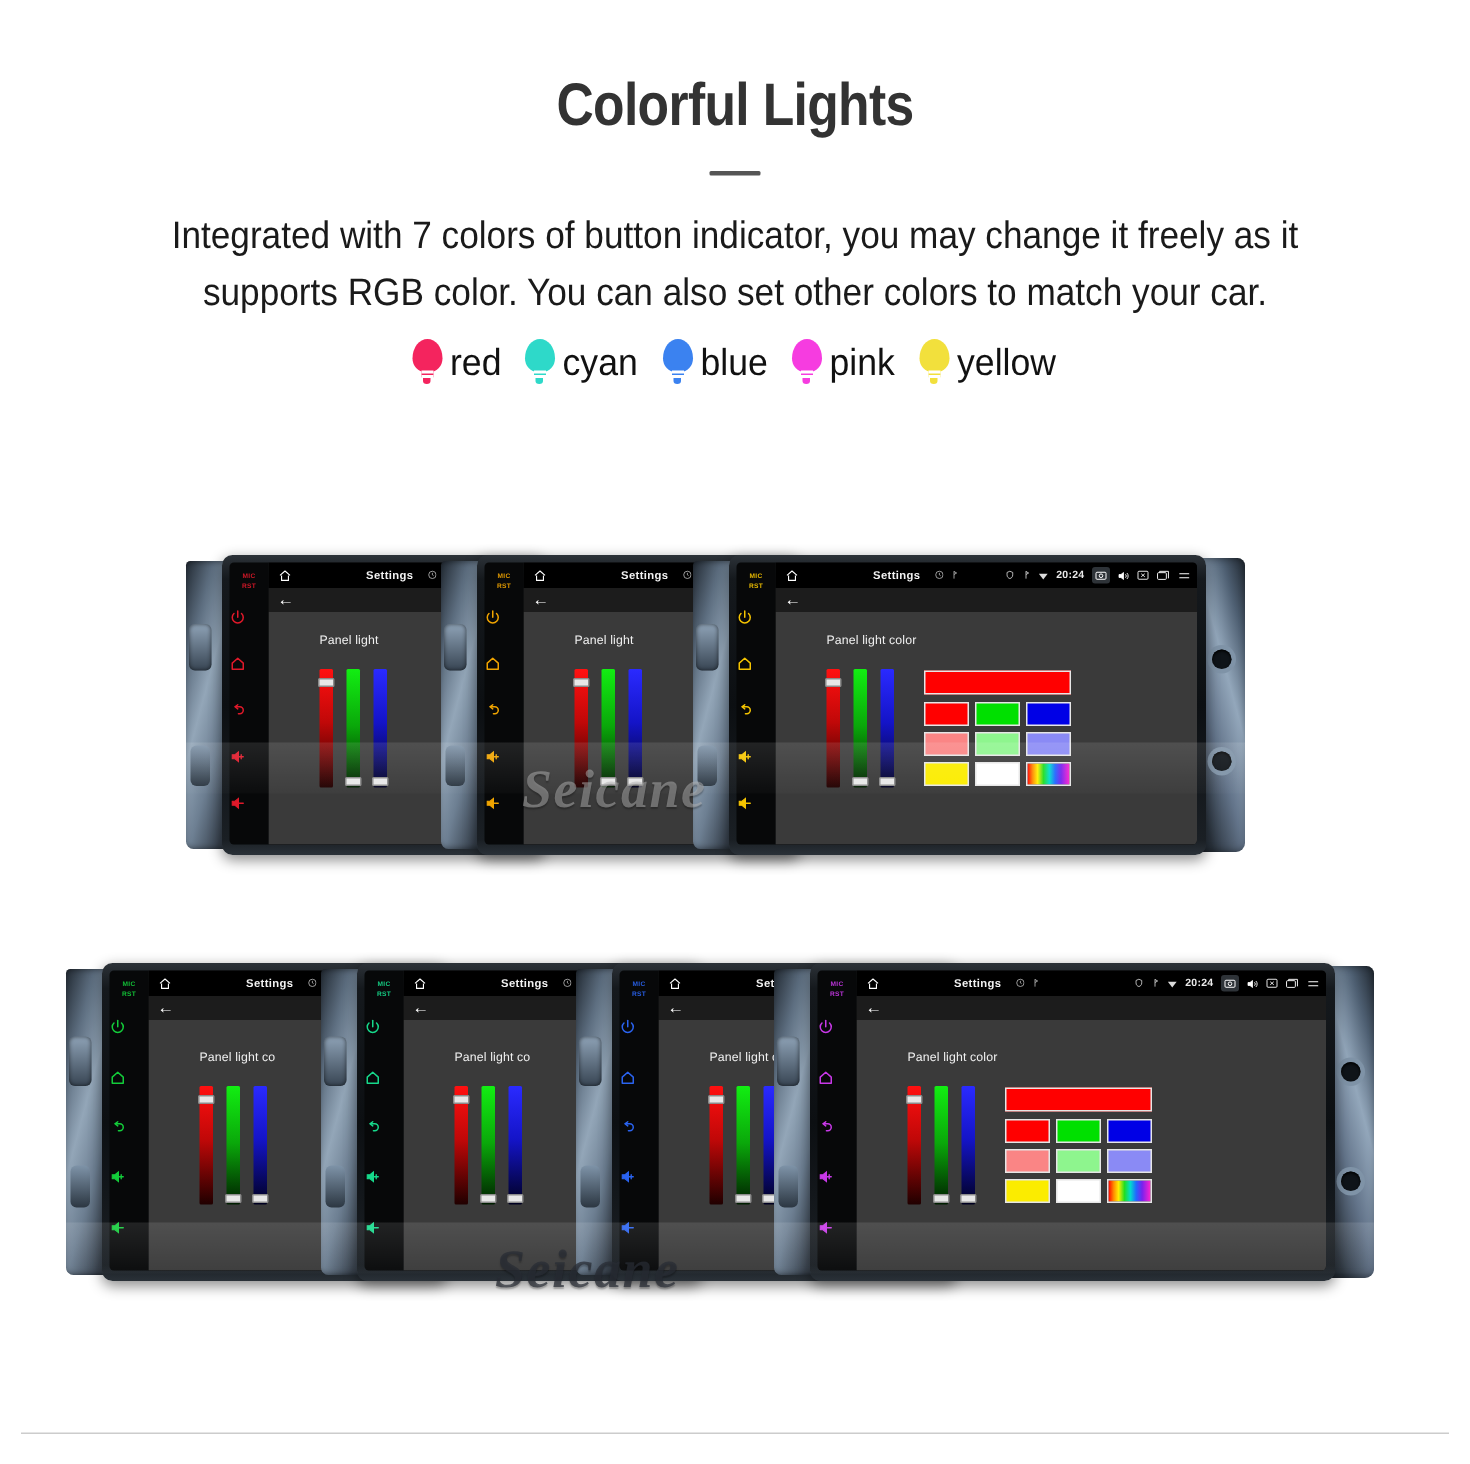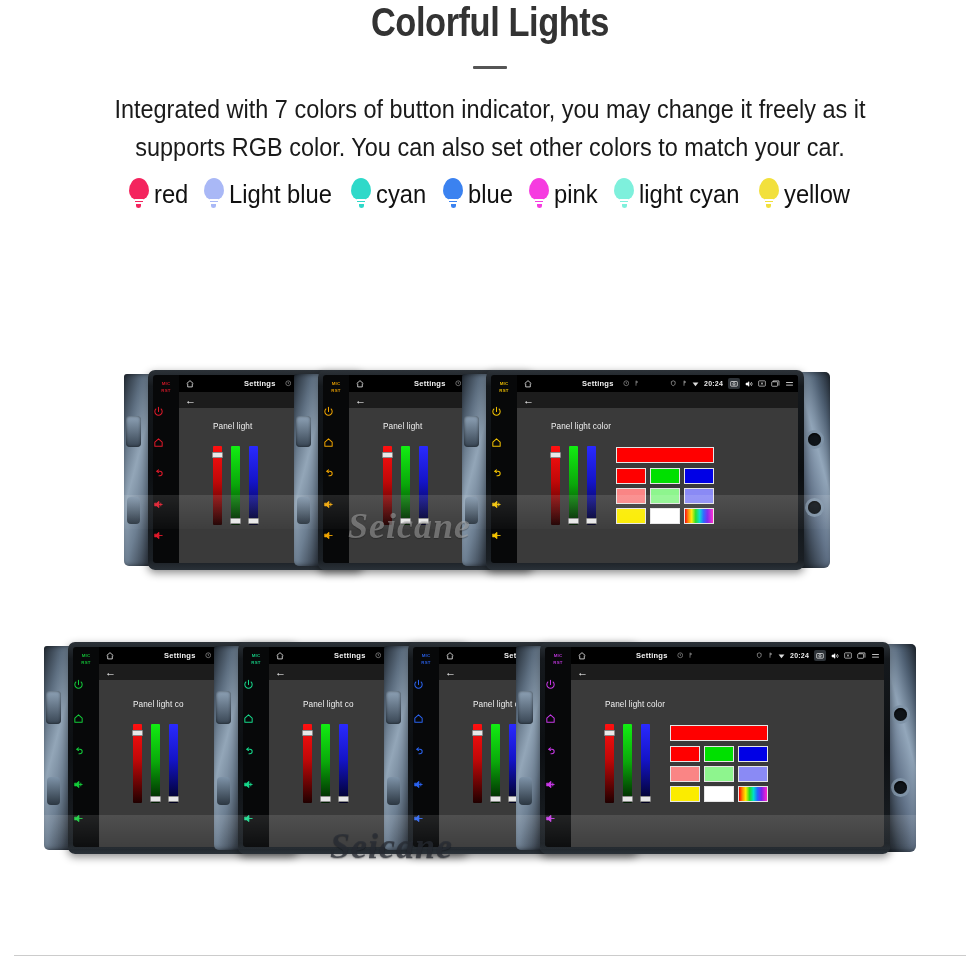--- a/index.html
+++ b/index.html
@@ -13,20 +13,21 @@
     position: relative;
     overflow: hidden;
     font-family: "Liberation Sans", sans-serif;
     -webkit-font-smoothing: antialiased;
   }
 
   
   .page-header {
     width: 100%;
     text-align: center;
+    margin-top: 48px;
   }
   .page-title {
     font-family: "Liberation Sans", sans-serif;
     font-size: 40px;
     font-weight: bold;
     color: #333333;
     letter-spacing: -0.5px;
     line-height: 1.1;
     transform: scaleX(0.86);
   }
@@ -403,30 +404,20 @@
 <div class="bulb-row" id="bulb-row">
     <div class="bulb-item">
       <span class="bulb-icon" style="color: rgb(244, 36, 94);">
         <span class="glass"></span>
         <span class="neck"></span>
         <span class="thread1"></span>
         <span class="thread2"></span>
         <span class="tip"></span>
       </span>
       <span class="bulb-label">red</span>
-    </div>
-    <div class="bulb-item">
-      <span class="bulb-icon" style="color: rgb(169, 184, 246);">
-        <span class="glass"></span>
-        <span class="neck"></span>
-        <span class="thread1"></span>
-        <span class="thread2"></span>
-        <span class="tip"></span>
-      </span>
-      <span class="bulb-label">Light blue</span>
     </div>
     <div class="bulb-item">
       <span class="bulb-icon" style="color: rgb(46, 217, 201);">
         <span class="glass"></span>
         <span class="neck"></span>
         <span class="thread1"></span>
         <span class="thread2"></span>
         <span class="tip"></span>
       </span>
       <span class="bulb-label">cyan</span>
@@ -445,30 +436,20 @@
       <span class="bulb-icon" style="color: rgb(246, 60, 224);">
         <span class="glass"></span>
         <span class="neck"></span>
         <span class="thread1"></span>
         <span class="thread2"></span>
         <span class="tip"></span>
       </span>
       <span class="bulb-label">pink</span>
     </div>
     <div class="bulb-item">
-      <span class="bulb-icon" style="color: rgb(126, 240, 220);">
-        <span class="glass"></span>
-        <span class="neck"></span>
-        <span class="thread1"></span>
-        <span class="thread2"></span>
-        <span class="tip"></span>
-      </span>
-      <span class="bulb-label">light cyan</span>
-    </div>
-    <div class="bulb-item">
       <span class="bulb-icon" style="color: rgb(242, 224, 60);">
         <span class="glass"></span>
         <span class="neck"></span>
         <span class="thread1"></span>
         <span class="thread2"></span>
         <span class="tip"></span>
       </span>
       <span class="bulb-label">yellow</span>
     </div>
   </div>

